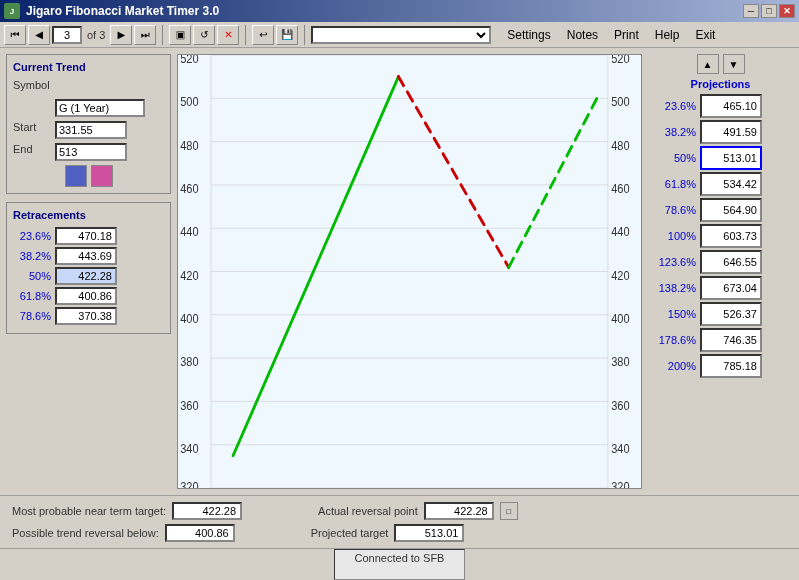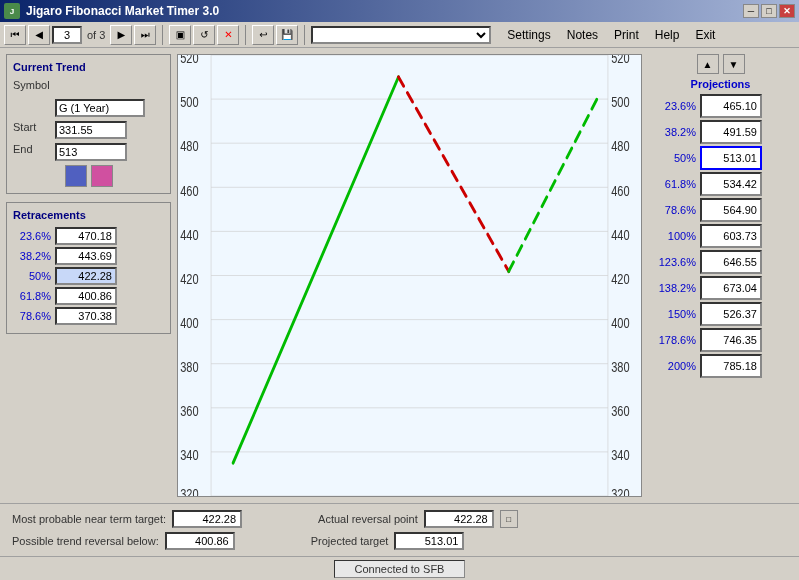--- a/index.html
+++ b/index.html
@@ -306,23 +306,22 @@
       background: #d4d0c8;
       display: flex; align-items: center; justify-content: center;
       cursor: pointer;
       font-size: 8px;
     }
 
     
     .status-bar {
       background: #d4d0c8;
       border-top: 1px solid #a0a0a0;
-      height: 24px;
-      display: flex;
-      align-items: center;
+      height: 32px;
+      display: flex;
       justify-content: center;
     }
     .status-text {
       border: 1px inset #888;
       background: #e8e8e8;
       padding: 2px 20px;
       font-size: 11px;
       color: #333;
     }
 

